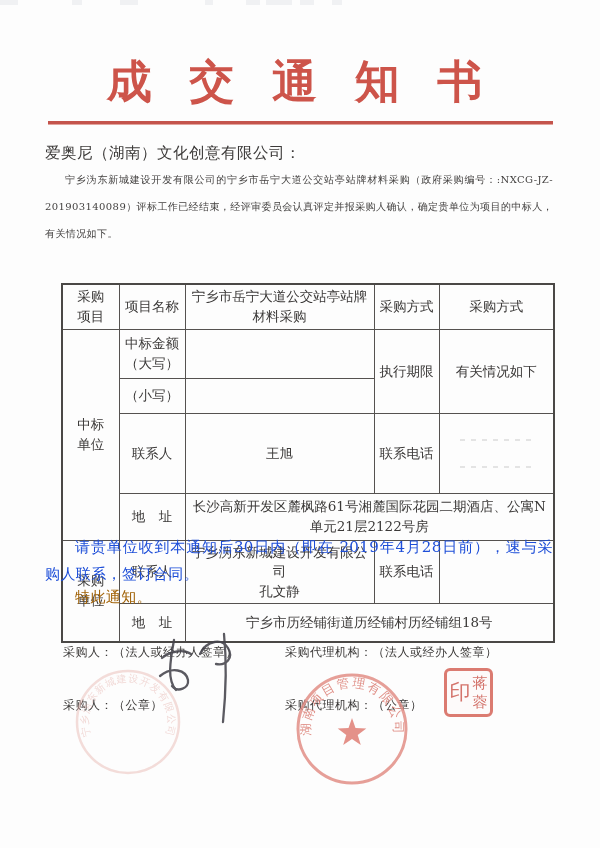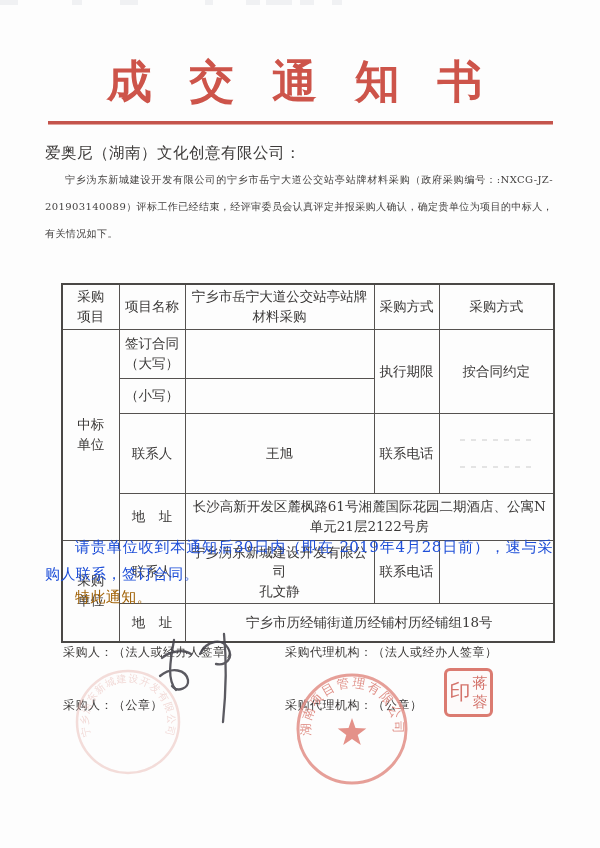--- a/index.html
+++ b/index.html
@@ -102,25 +102,25 @@
         <td style="height:40px">采购
 项目</td>
         <td>项目名称</td>
         <td>宁乡市岳宁大道公交站亭站牌材料采购</td>
         <td>采购方式</td>
         <td>采购方式</td>
       </tr>
       <tr>
         <td rowspan="4">中标
 单位</td>
-        <td style="height:44px">签订合同
+        <td style="height:44px">中标金额
 （大写）</td>
         <td></td>
         <td rowspan="2">执行期限</td>
-        <td rowspan="2">按合同约定</td>
+        <td rowspan="2">有关情况如下</td>
       </tr>
       <tr>
         <td style="height:30px">（小写）</td>
         <td></td>
       </tr>
       <tr>
         <td style="height:28px">联系人</td>
         <td>王旭</td>
         <td>联系电话</td>
         <td>

